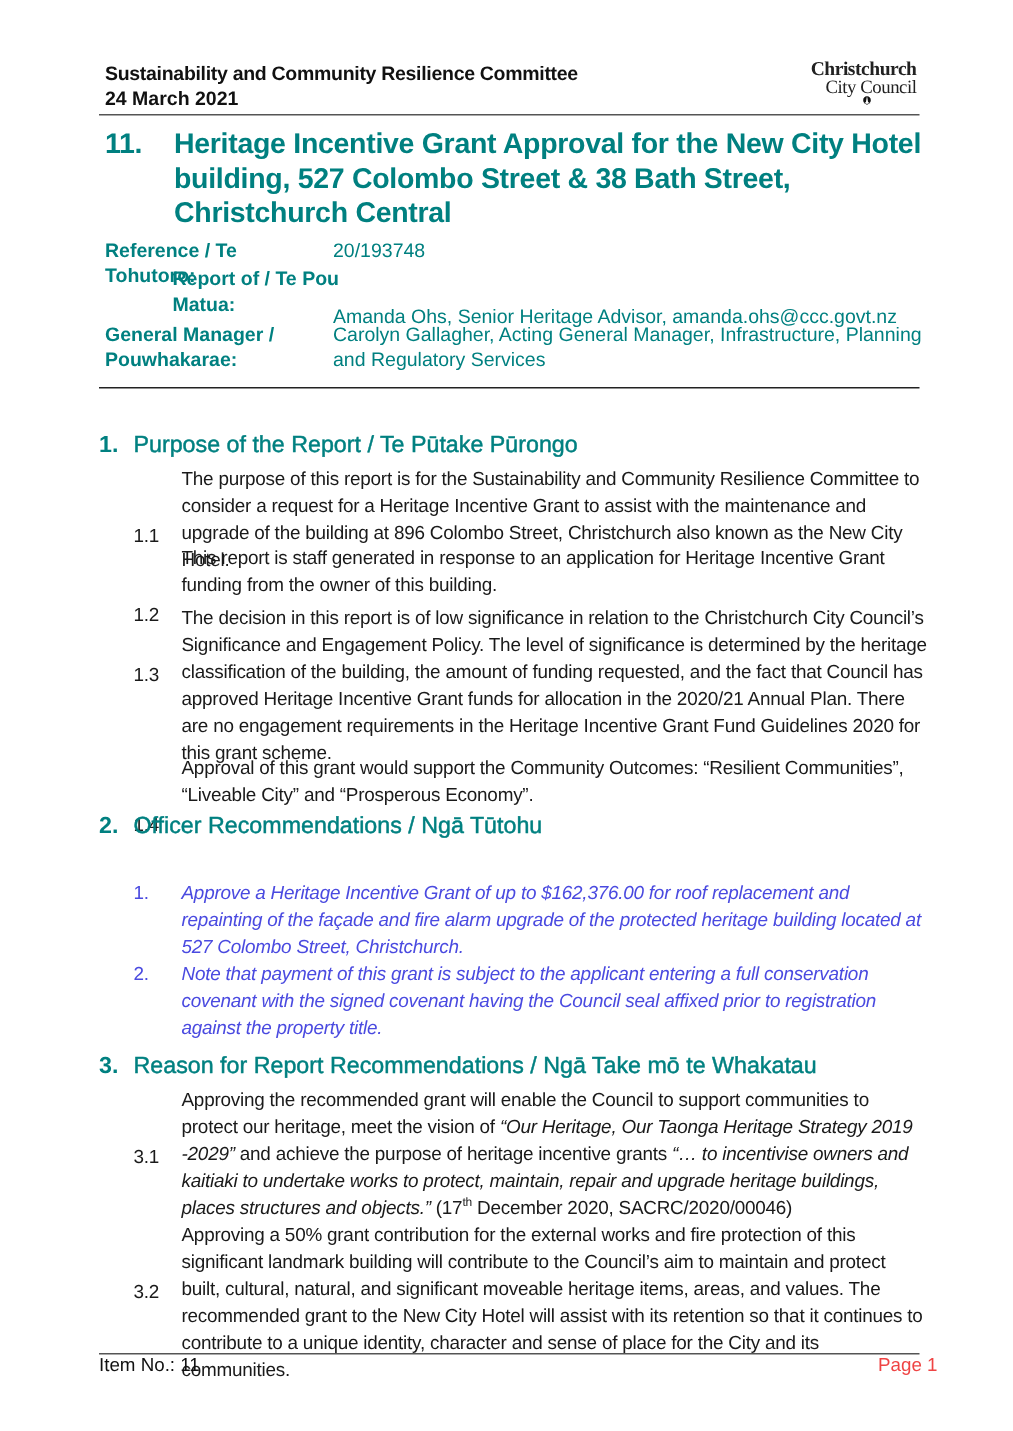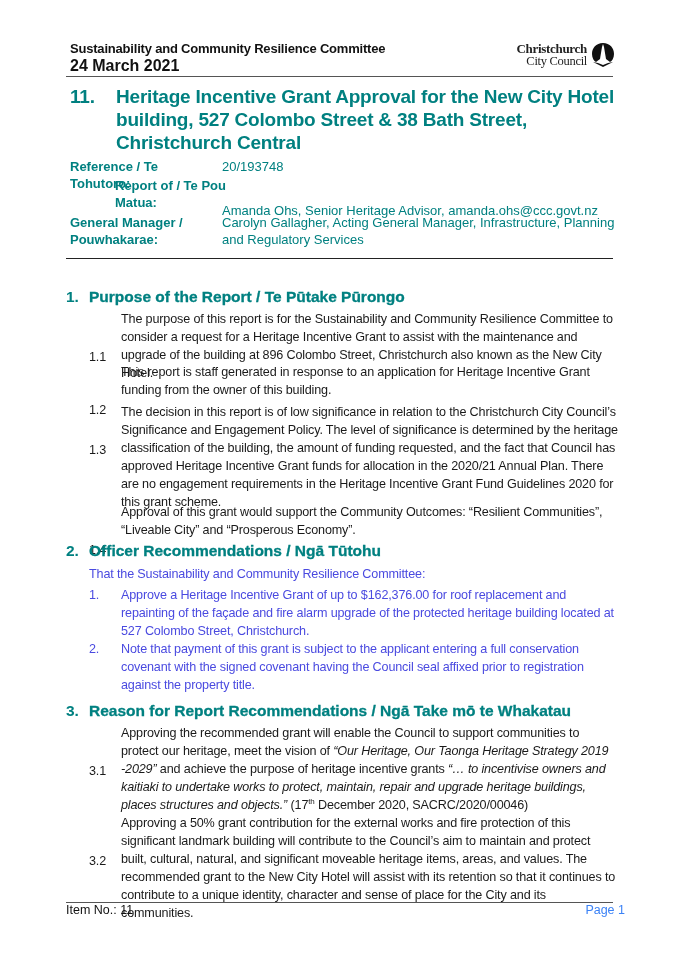--- a/index.html
+++ b/index.html
@@ -2,54 +2,54 @@
 <html><head>
 <meta charset="utf-8">
 <style>
   html, body { margin:0; padding:0; background:#ffffff; }
   body { width:675px; height:954px; position:relative; overflow:hidden;
          font-family:"Liberation Sans", "DejaVu Sans", sans-serif; color:#1a1a1a; }
   .page { position:absolute; left:0; top:0; width:675px; height:954px;padding-left:12px; }
 
   .hdr { position:absolute; left:70px; top:40px; width:545px; height:36px; }
   .hdr-title { position:absolute; left:0; top:0; font-size:13px; font-weight:bold; line-height:17px; color:#111; letter-spacing:-0.2px; }
-  .hdr-date { position:absolute; left:0; top:17px; font-size:16px; font-weight:bold; line-height:17px; color:#111; }
-  .logo { position:absolute; right:0; top:0; height:30px; display:flex; align-items:center; }
+  .hdr-date { position:absolute; left:0; top:17px; font-size:13px; font-weight:bold; line-height:17px; color:#111; }
+  .logo { position:absolute; right:0; top:0; height:30px; display:flex; align-items:center;flex-direction:column; }
   .logo-text { text-align:right; font-family:"Liberation Serif", "DejaVu Serif", serif; line-height:12px; margin-right:4px; }
   .logo-l1 { font-size:13px; font-weight:bold; color:#222; letter-spacing:-0.3px; }
   .logo-l2 { font-size:12.5px; color:#222; letter-spacing:-0.3px; }
   .logo-mark { width:24px; height:26px; }
   .hdr-rule { position:absolute; left:66px; top:76px; width:547px; height:0; border-top:1.5px solid #555; }
 
   .item-title { position:absolute; left:70px; top:85px; width:545px; font-size:19px; font-weight:bold; color:#008080; line-height:23px; letter-spacing:-0.2px; }
   .item-title .num { position:absolute; left:0; top:0; }
   .item-title .txt { position:absolute; left:46px; top:0; width:500px; }
 
   .meta { position:absolute; left:70px; color:#008080; font-size:13px; line-height:17px; }
   .meta .lbl { position:absolute; left:0; font-weight:bold; width:150px; }
   .meta .val { position:absolute; left:152px; width:400px; }
   .meta-rule { position:absolute; left:66px; top:258px; width:547px; border-top:1.5px solid #222; }
 
   .sec-h { position:absolute; left:66px; font-size:15.5px; font-weight:bold; color:#008080; line-height:20px; }
   .sec-h .n { position:absolute; left:0; }
-  .sec-h .t { position:absolute; left:23px; white-space:nowrap; font-weight:bold;text-align:center; -webkit-text-stroke:0.3px #008080; }
+  .sec-h .t { position:absolute; left:23px; white-space:nowrap; font-weight:normal;text-align:center; -webkit-text-stroke:0.3px #008080; }
 
   .para { position:absolute; left:89px; width:530px; font-size:12.6px; line-height:18px; color:#1a1a1a; letter-spacing:-0.15px; }
   .para .pn { position:absolute; left:0; top:0;margin-top:38px; }
   .para .pt { position:absolute; left:32px; top:0; width:498px; }
   .para .pt i { font-style:italic; }
 
   .rec-intro { position:absolute; left:89px; top:565px; font-size:12.6px; color:#4a4ae0; line-height:18px; letter-spacing:-0.15px; }
   .rec { position:absolute; left:89px; width:530px; font-size:12.6px; line-height:18px; color:#4a4ae0; letter-spacing:-0.15px; }
   .rec .pn { position:absolute; left:0; top:0; }
-  .rec .pt { position:absolute; left:32px; top:0; width:498px; }
+  .rec .pt { position:absolute; left:32px; top:0; width:498px;font-style:italic; }
 
   .foot-rule { position:absolute; left:66px; top:902px; width:547px; border-top:1.5px solid #555; }
   .foot-l { position:absolute; left:66px; top:903px; font-size:12.5px; color:#111; }
-  .foot-r { position:absolute; right:62px; top:903px; font-size:12.5px; color:#3b82f6; }
+  .foot-r { position:absolute; right:62px; top:903px; font-size:12.5px; color:#ef4444; }
   sup { font-size:8px; line-height:0; }
 </style>
 </head>
 <body>
 
 <div class="page">
 
   <div class="hdr">
     <div class="hdr-title">Sustainability and Community Resilience Committee</div>
     <div class="hdr-date">24 March 2021</div>
@@ -103,21 +103,20 @@
   </div>
   <div class="para" style="top:503px;">
     <span class="pn">1.4</span>
     <span class="pt">Approval of this grant would support the Community Outcomes: “Resilient Communities”, “Liveable City” and “Prosperous Economy”.</span>
   </div>
 
   <div class="sec-h" style="top:541px;">
     <span class="n">2.</span>
     <span class="t">Officer Recommendations / Ngā Tūtohu</span>
   </div>
-  <div class="rec-intro">That the Sustainability and Community Resilience Committee:</div>
   <div class="rec" style="top:586px;">
     <span class="pn">1.</span>
     <span class="pt">Approve a Heritage Incentive Grant of up to $162,376.00 for roof replacement and repainting of the façade and fire alarm upgrade of the protected heritage building located at 527 Colombo Street, Christchurch.</span>
   </div>
   <div class="rec" style="top:640px;">
     <span class="pn">2.</span>
     <span class="pt">Note that payment of this grant is subject to the applicant entering a full conservation covenant with the signed covenant having the Council seal affixed prior to registration against the property title.</span>
   </div>
 
   <div class="sec-h" style="top:701px;">

